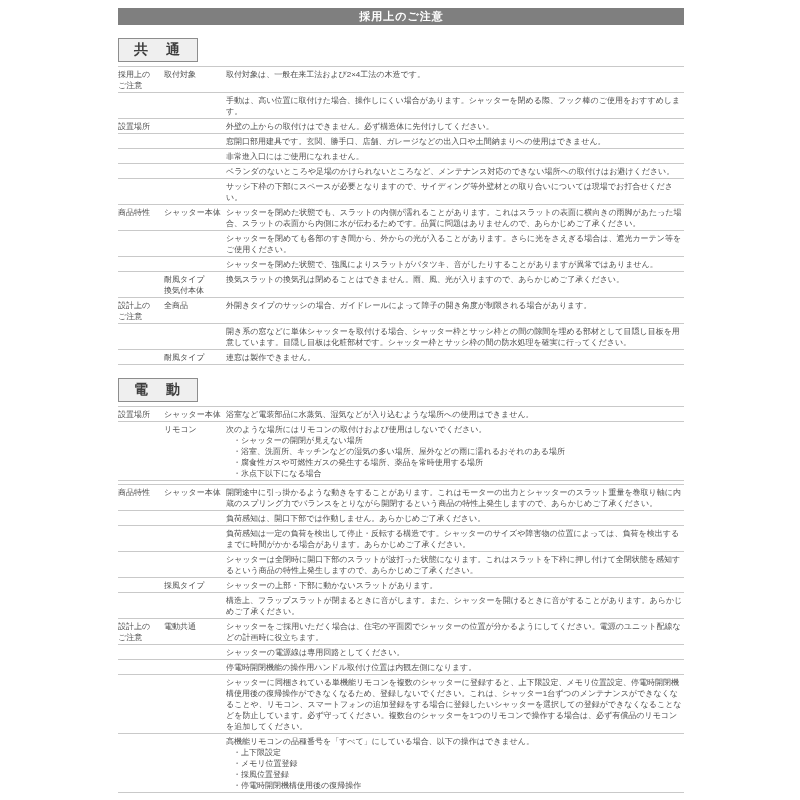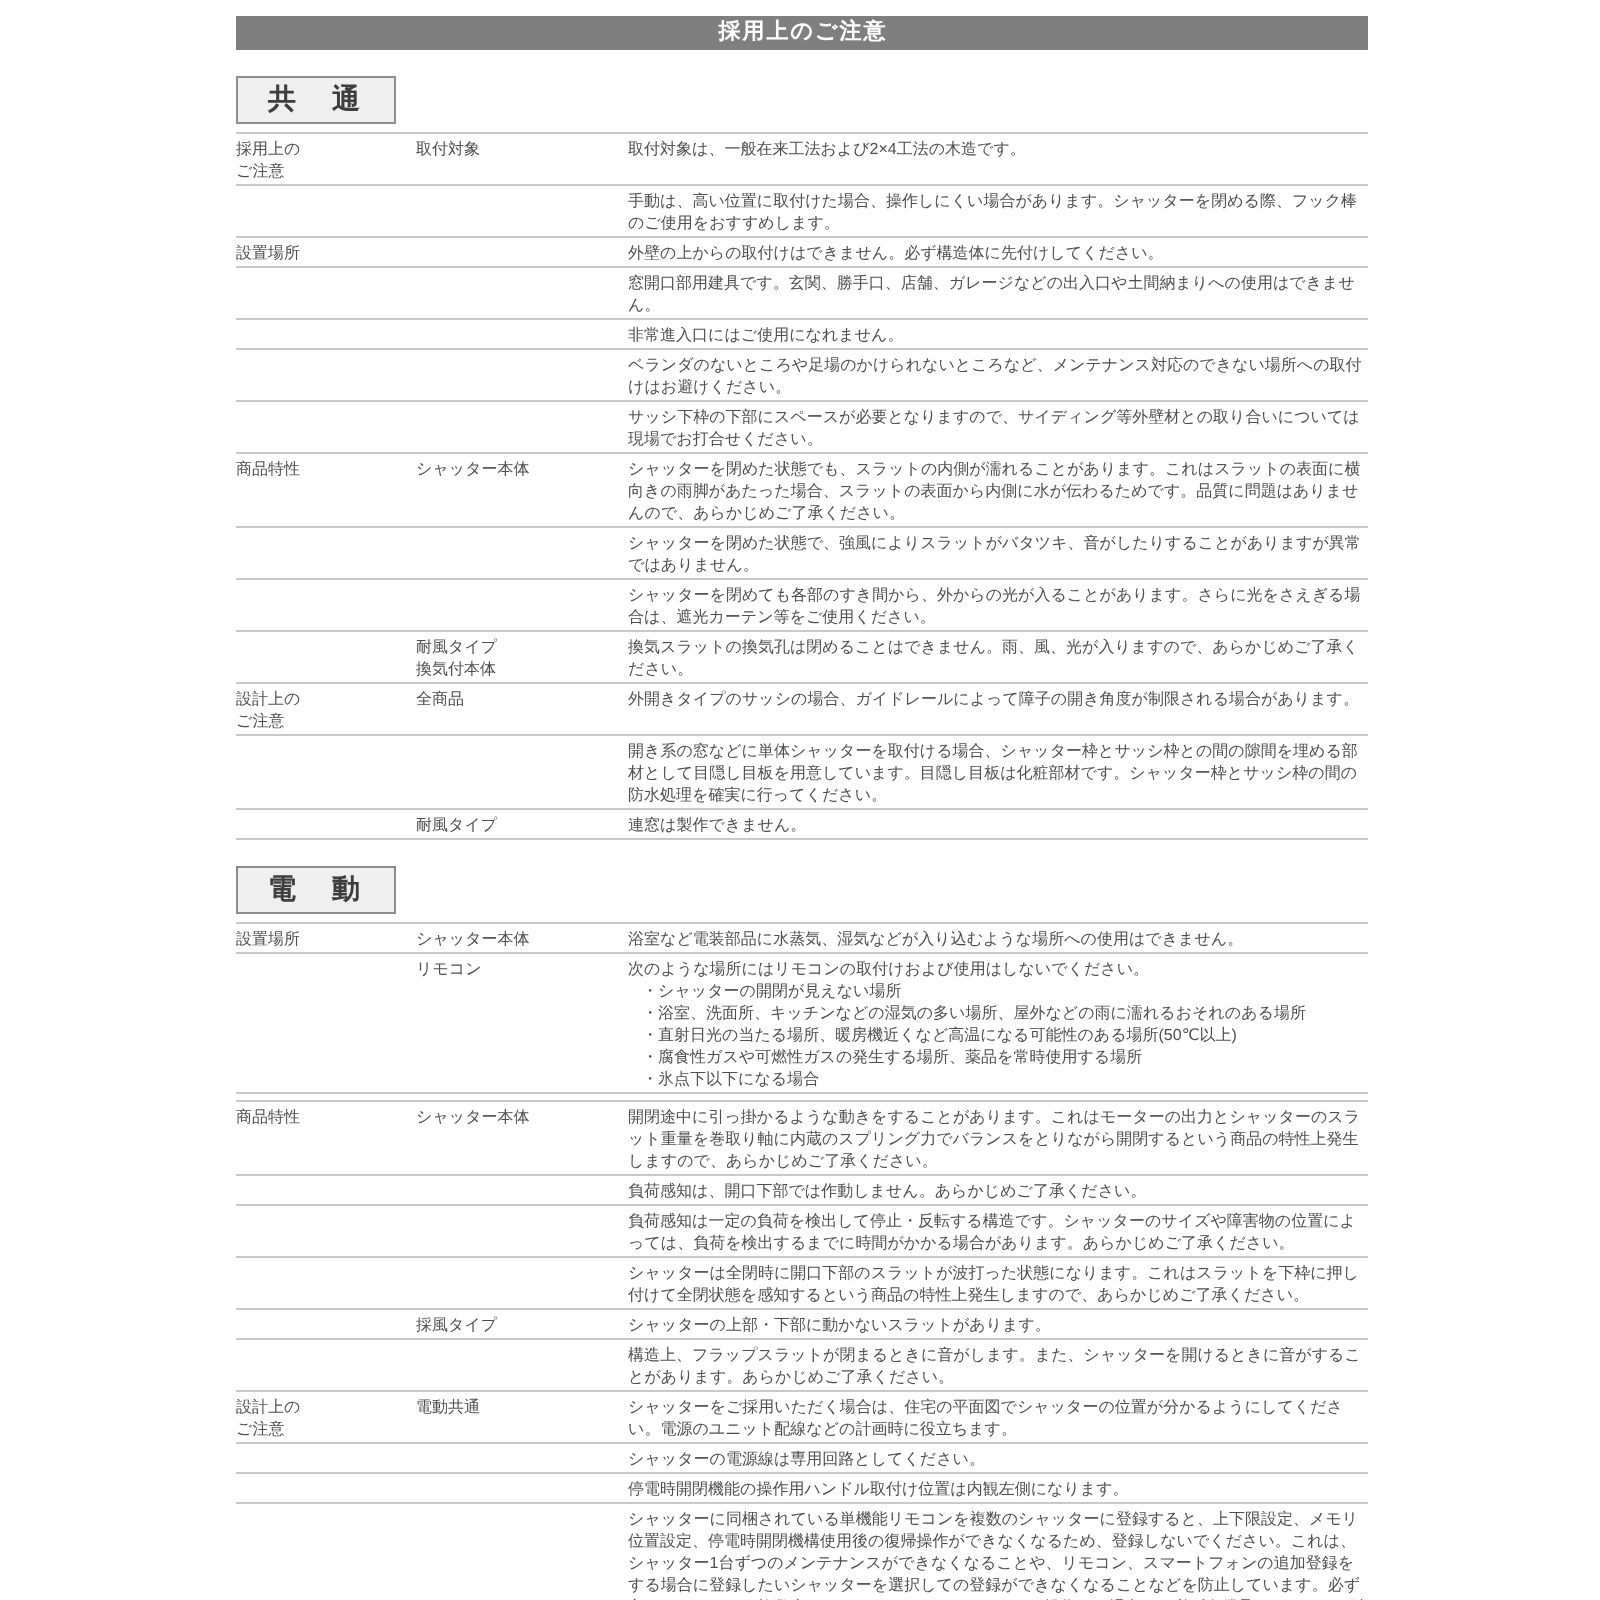--- a/index.html
+++ b/index.html
@@ -8,21 +8,21 @@
   .content{margin-left:118px;width:567px;padding-top:8px;}
   .titlebar{
     background:#7f7f7f;color:#ffffff;text-align:center;
     font-size:11px;font-weight:bold;height:17px;line-height:17px;letter-spacing:1px;
   }
   .secbox{
     display:inline-block;border:1px solid #8d8d8d;background:#efefef;color:#3e3e3e;
     font-size:14px;font-weight:bold;padding:2px 15px;margin-top:13px;letter-spacing:2px;
   }
   .ntable{border-top:1px solid #c9c9c9;margin-top:4px;}
-  .row{display:flex;border-bottom:1px solid #c9c9c9;padding:2px 0 1px 0;font-size:8px;line-height:11px;gap:44px;}
+  .row{display:flex;border-bottom:1px solid #c9c9c9;padding:2px 0 1px 0;font-size:8px;line-height:11px;}
   .c1{width:44px;flex:none;white-space:pre-line;padding-right:2px;}
   .c2{width:58px;flex:none;white-space:pre-line;padding-right:4px;}
   .c3{flex:1;min-width:0;}
   .line{margin:0;}
   .bullet{padding-left:7px;}
 </style>
 </head>
 <body>
 
 <div class="page">
@@ -83,28 +83,28 @@
             <div class="c1">商品特性</div>
             <div class="c2">シャッター本体</div>
             <div class="c3">
               <div class="line">シャッターを閉めた状態でも、スラットの内側が濡れることがあります。これはスラットの表面に横向きの雨脚があたった場合、スラットの表面から内側に水が伝わるためです。品質に問題はありませんので、あらかじめご了承ください。</div>
             </div>
           </div>
           <div class="row">
             <div class="c1"></div>
             <div class="c2"></div>
             <div class="c3">
+              <div class="line">シャッターを閉めても各部のすき間から、外からの光が入ることがあります。さらに光をさえぎる場合は、遮光カーテン等をご使用ください。</div>
+            </div>
+          </div>
+          <div class="row">
+            <div class="c1"></div>
+            <div class="c2"></div>
+            <div class="c3">
               <div class="line">シャッターを閉めた状態で、強風によりスラットがバタツキ、音がしたりすることがありますが異常ではありません。</div>
-            </div>
-          </div>
-          <div class="row">
-            <div class="c1"></div>
-            <div class="c2"></div>
-            <div class="c3">
-              <div class="line">シャッターを閉めても各部のすき間から、外からの光が入ることがあります。さらに光をさえぎる場合は、遮光カーテン等をご使用ください。</div>
             </div>
           </div>
           <div class="row">
             <div class="c1"></div>
             <div class="c2">耐風タイプ
 換気付本体</div>
             <div class="c3">
               <div class="line">換気スラットの換気孔は閉めることはできません。雨、風、光が入りますので、あらかじめご了承ください。</div>
             </div>
           </div>
@@ -138,21 +138,20 @@
               <div class="line">浴室など電装部品に水蒸気、湿気などが入り込むような場所への使用はできません。</div>
             </div>
           </div>
           <div class="row">
             <div class="c1"></div>
             <div class="c2">リモコン</div>
             <div class="c3">
               <div class="line">次のような場所にはリモコンの取付けおよび使用はしないでください。</div>
               <div class="line bullet">・シャッターの開閉が見えない場所</div>
               <div class="line bullet">・浴室、洗面所、キッチンなどの湿気の多い場所、屋外などの雨に濡れるおそれのある場所</div>
-              <div class="line bullet">・直射日光の当たる場所、暖房機近くなど高温になる可能性のある場所(50℃以上)</div>
               <div class="line bullet">・腐食性ガスや可燃性ガスの発生する場所、薬品を常時使用する場所</div>
               <div class="line bullet">・氷点下以下になる場合</div>
             </div>
           </div>
           <div class="row">
             <div class="c1"></div>
             <div class="c2"></div>
           </div>
           <div class="row">
             <div class="c1">商品特性</div>

